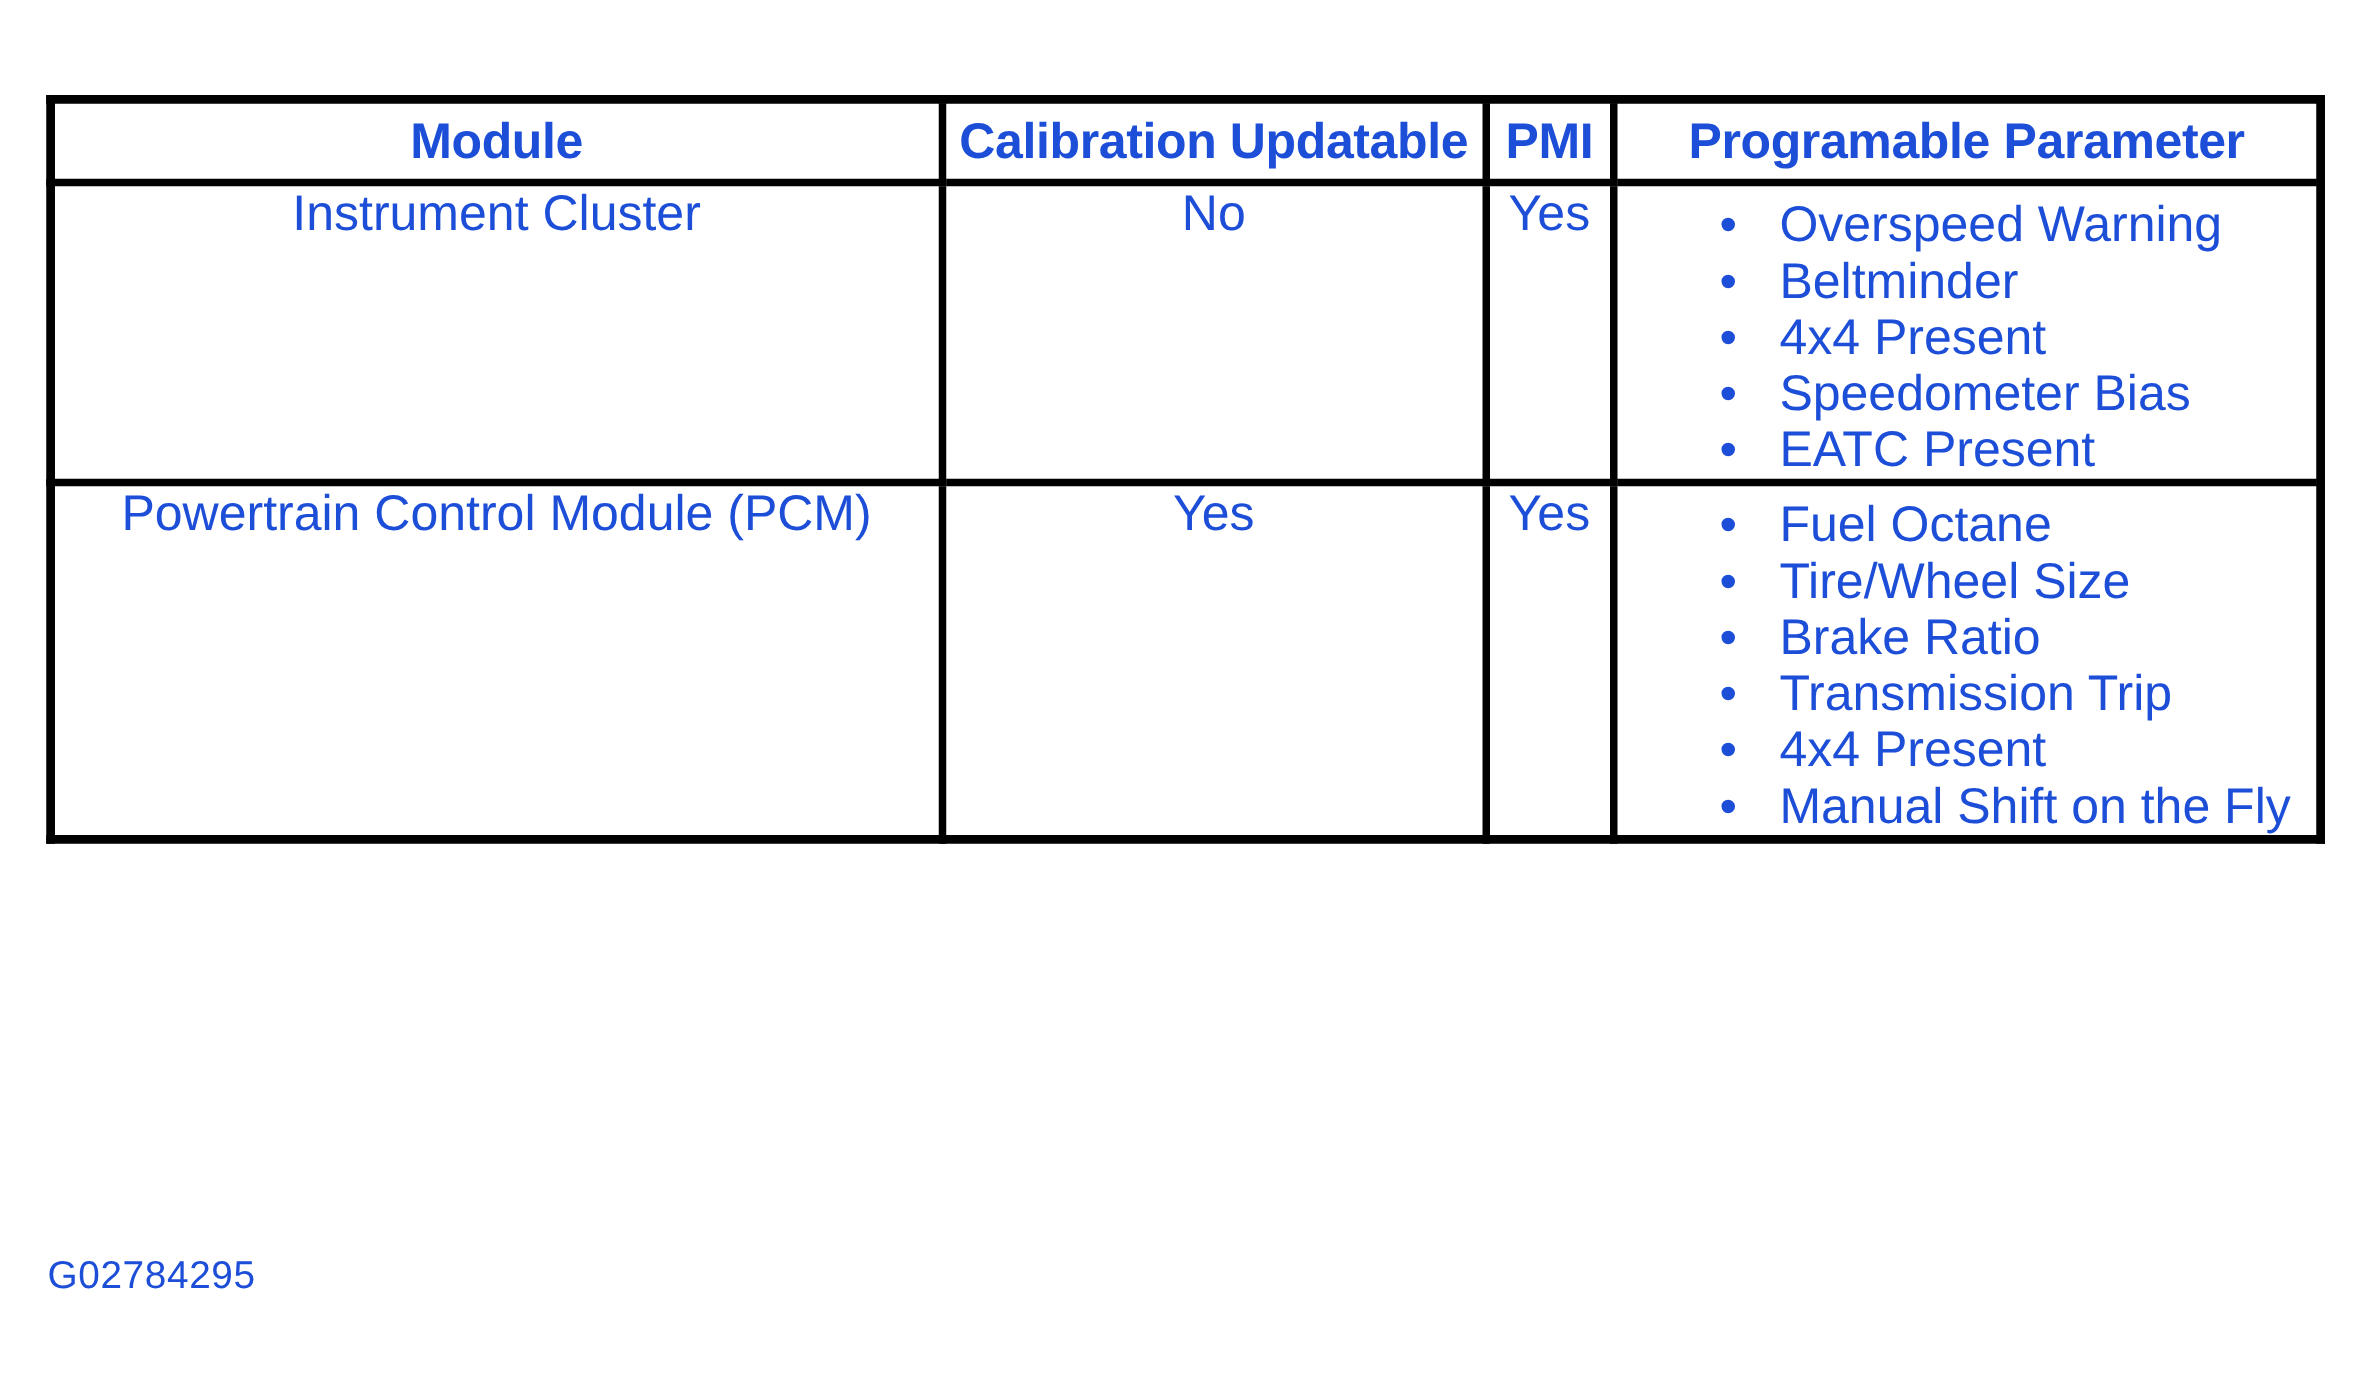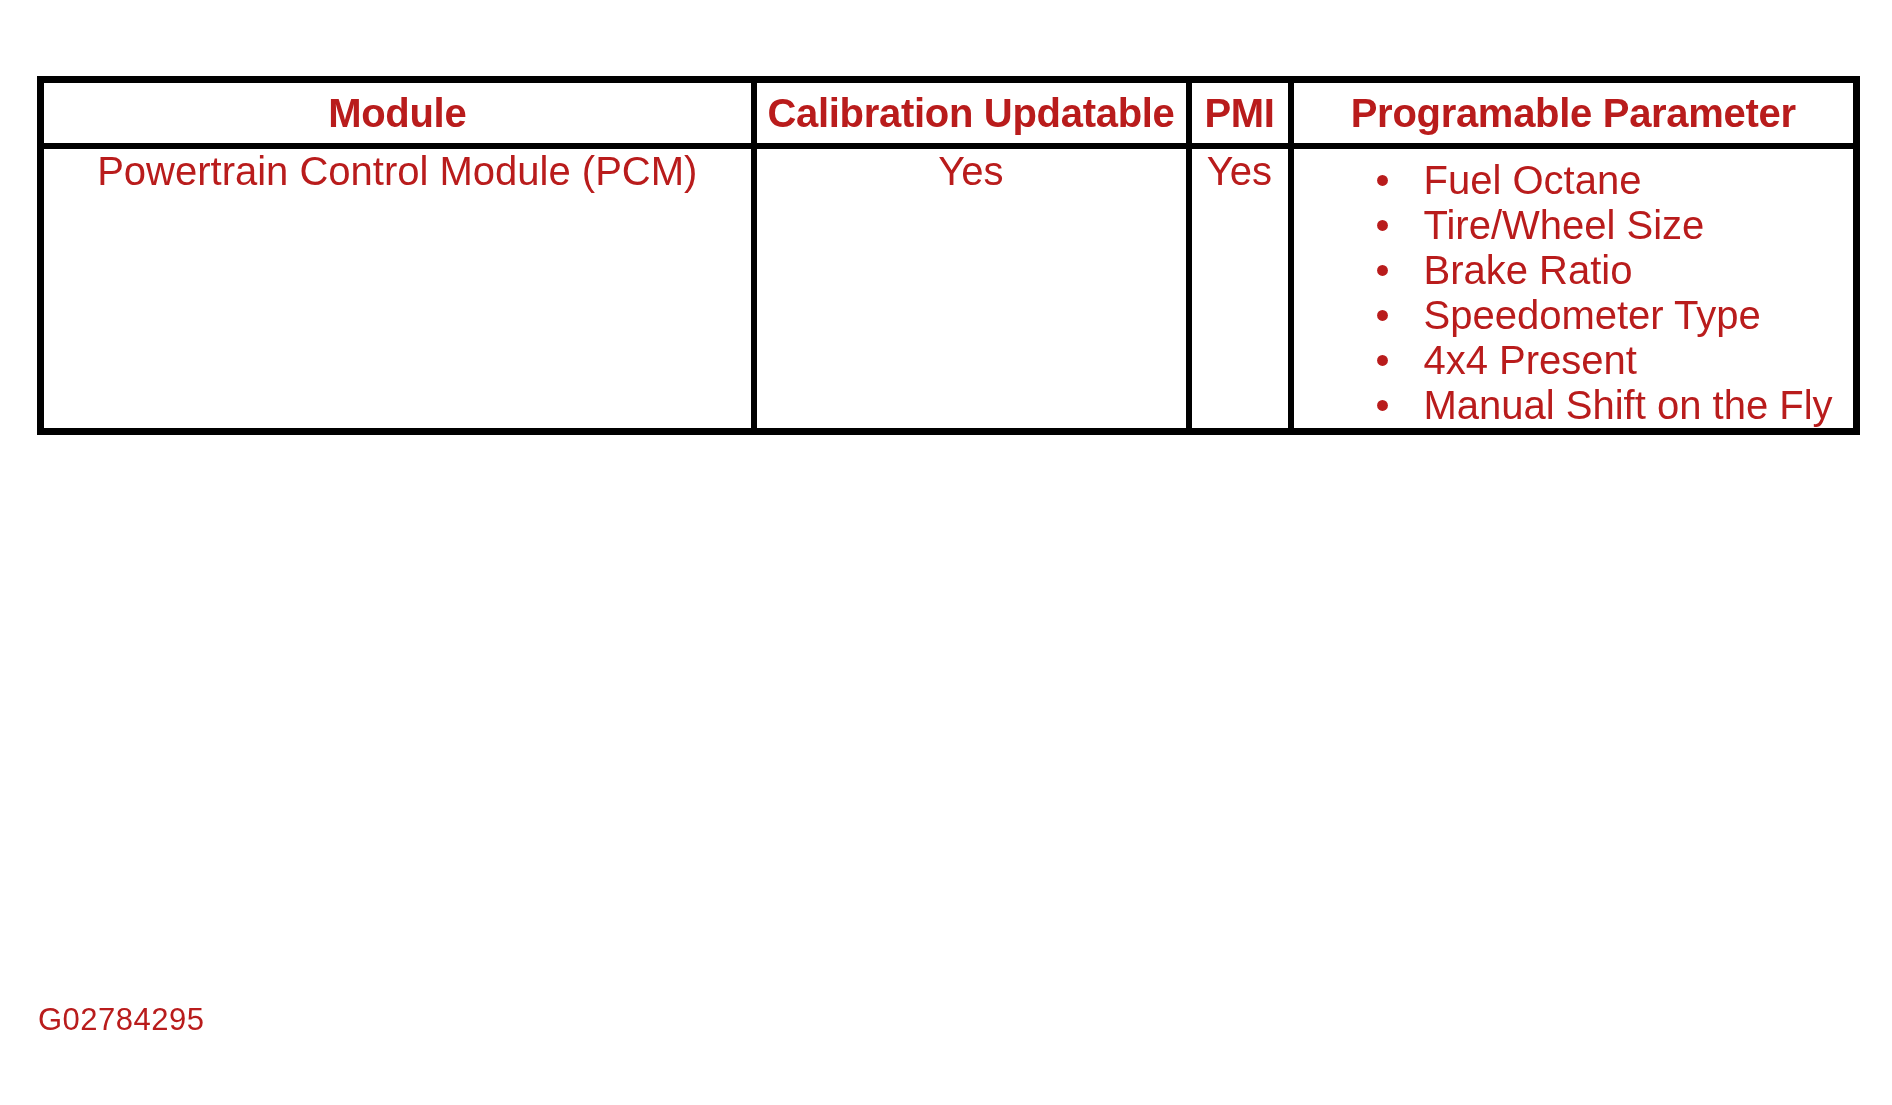--- a/index.html
+++ b/index.html
@@ -1,18 +1,18 @@
 <!DOCTYPE html>
 <html><head>
 <meta charset="utf-8">
 <style>
   html,body { margin:0; padding:0; background:#ffffff; }
   .page {
     position:relative; width:1892px; height:1105px; background:#ffffff;
-    font-family:"Liberation Sans", sans-serif; color:#b91c1c; overflow:hidden;
+    font-family:"Liberation Sans", sans-serif; color:#1d4ed8; overflow:hidden;
   }
   table.modtable {
     position:absolute; left:37px; top:76px;
     border-collapse:collapse; table-layout:fixed;
     border:7px solid #000000;
   }
   table.modtable th, table.modtable td {
     border:6px solid #000000; padding:0; overflow:hidden;
   }
   thead th {
@@ -59,29 +59,43 @@
     <thead>
       <tr>
         <th>Module</th>
         <th>Calibration Updatable</th>
         <th>PMI</th>
         <th>Programable Parameter</th>
       </tr>
     </thead>
     <tbody id="table-body">
         <tr>
+          <td class="cell-module">Instrument Cluster</td>
+          <td class="cell-cal">No</td>
+          <td class="cell-pmi">Yes</td>
+          <td class="cell-params">
+            <ul class="params">
+              <li>Overspeed Warning</li>
+              <li>Beltminder</li>
+              <li>4x4 Present</li>
+              <li>Speedometer Bias</li>
+              <li>EATC Present</li>
+            </ul>
+          </td>
+        </tr>
+        <tr>
           <td class="cell-module">Powertrain Control Module (PCM)</td>
           <td class="cell-cal">Yes</td>
           <td class="cell-pmi">Yes</td>
           <td class="cell-params">
             <ul class="params">
               <li>Fuel Octane</li>
               <li>Tire/Wheel Size</li>
               <li>Brake Ratio</li>
-              <li>Speedometer Type</li>
+              <li>Transmission Trip</li>
               <li>4x4 Present</li>
               <li>Manual Shift on the Fly</li>
             </ul>
           </td>
         </tr>
       </tbody>
   </table>
 
   <div class="figure-id">G02784295</div>
 

